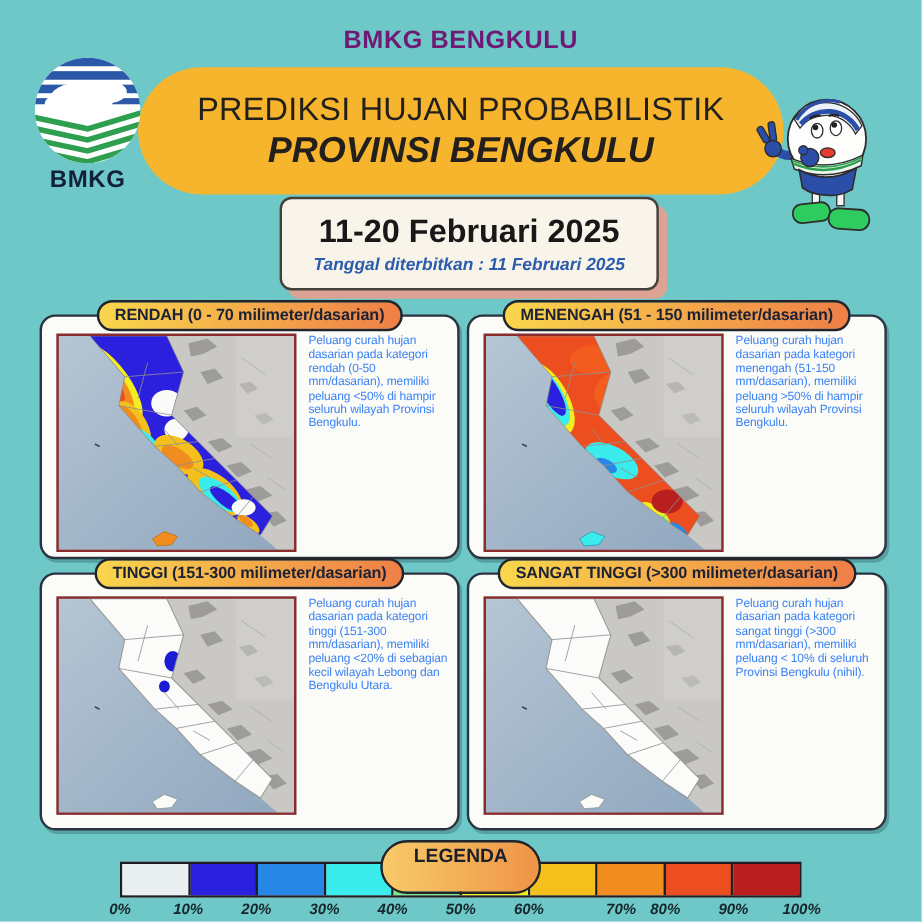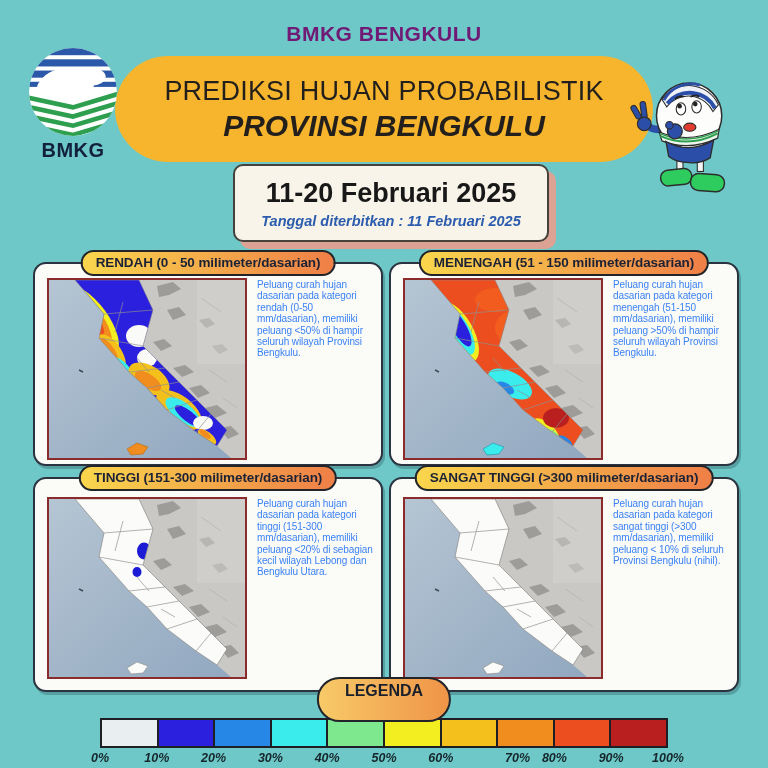--- a/index.html
+++ b/index.html
@@ -55,21 +55,21 @@
   .panel-body{display:flex;gap:10px;padding:14px 8px 8px 12px;}
   .panel-3 .panel-body,.panel-4 .panel-body{padding-top:18px;}
   .map-frame{flex:none;width:196px;height:178px;border:2.5px solid #8b2b2b;background:#aabccd;}
   .map-frame svg{display:block;}
   .panel-desc{
     font-size:10px;line-height:1.14;color:#3b82f6;padding-top:1px;
     letter-spacing:-.1px;
   }
   
   .legend-pill{
-    position:absolute;top:677px;left:50%;transform:translateX(-50%);
+    position:absolute;top:700px;left:50%;transform:translateX(-50%);
     background:linear-gradient(90deg,#f8ca68,#ef9447);
     border:2.5px solid #22242a;border-radius:999px;
     padding:3px 26px 20px;font-size:16px;font-weight:bold;color:#19202c;z-index:2;
   }
   .legend-bar{
     position:absolute;left:100px;top:718px;width:568px;height:30px;
     display:flex;border:2px solid #1d1f24;box-sizing:border-box;background:#fff;
   }
   .legend-cell{flex:1;border-right:2px solid #1d1f24;}
   .legend-cell:last-child{border-right:none;}
@@ -207,21 +207,21 @@
       </g>
     </svg>
   </div>
 
   <div class="date-box">
     <div class="date-range">11-20 Februari 2025</div>
     <div class="date-published">Tanggal diterbitkan : 11 Februari 2025</div>
   </div>
 
   <div class="panel panel-1">
-    <div class="pill">RENDAH (0 - 50 milimeter/dasarian)</div>
+    <div class="pill">RENDAH (0 - 70 milimeter/dasarian)</div>
     <div class="panel-body">
       <div class="map-frame">
         <svg width="196" height="178" viewBox="0 0 196 178">
           <use href="#mapBase"></use>
           <g clip-path="url(#stripClip)">
             <rect width="196" height="178" fill="#2b20dd"></rect>
             <ellipse cx="43" cy="40" rx="40" ry="16" fill="#f2ee1f" transform="rotate(54 43 40)"></ellipse>
             <ellipse cx="41" cy="37" rx="34" ry="11" fill="#f18d1e" transform="rotate(54 41 37)"></ellipse>
             <ellipse cx="39" cy="33" rx="26" ry="6.5" fill="#ed4e20" transform="rotate(54 39 33)"></ellipse>
             <ellipse cx="62" cy="74" rx="22" ry="11" fill="#f4c11c" transform="rotate(58 62 74)"></ellipse>

